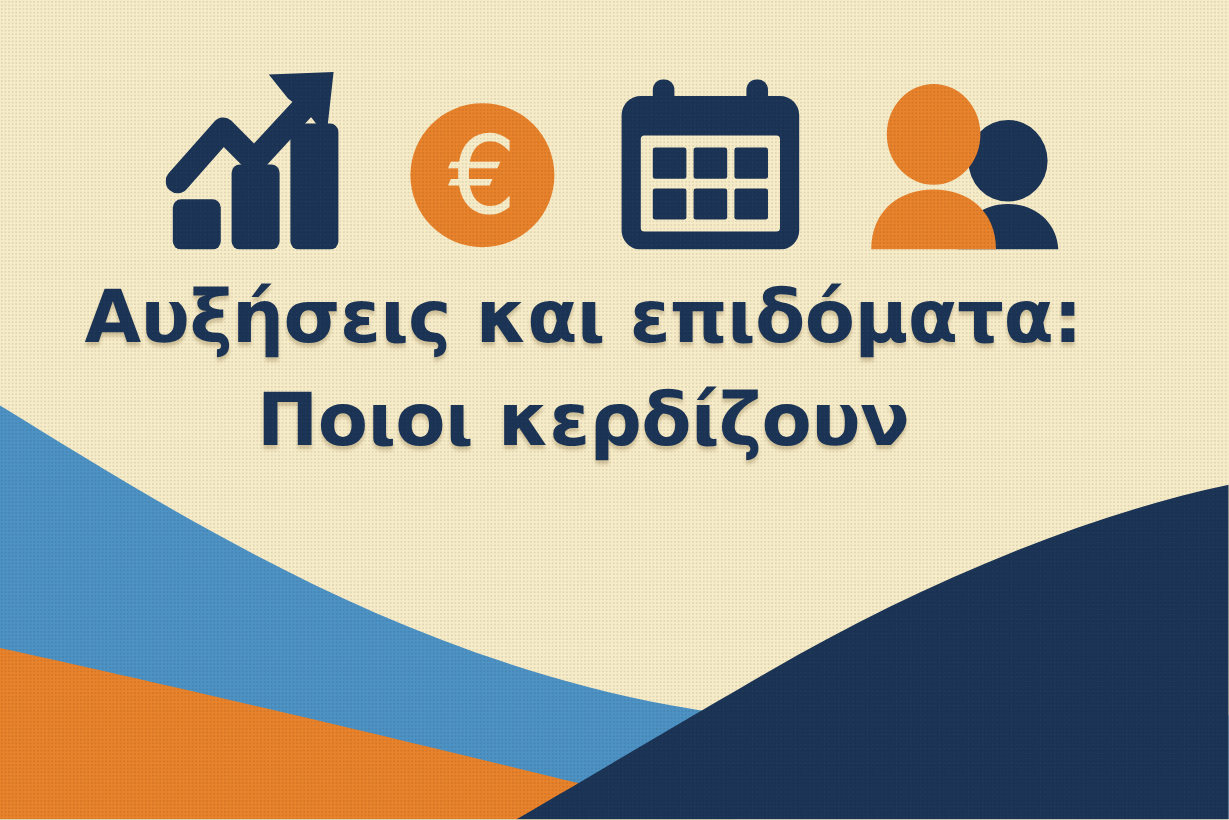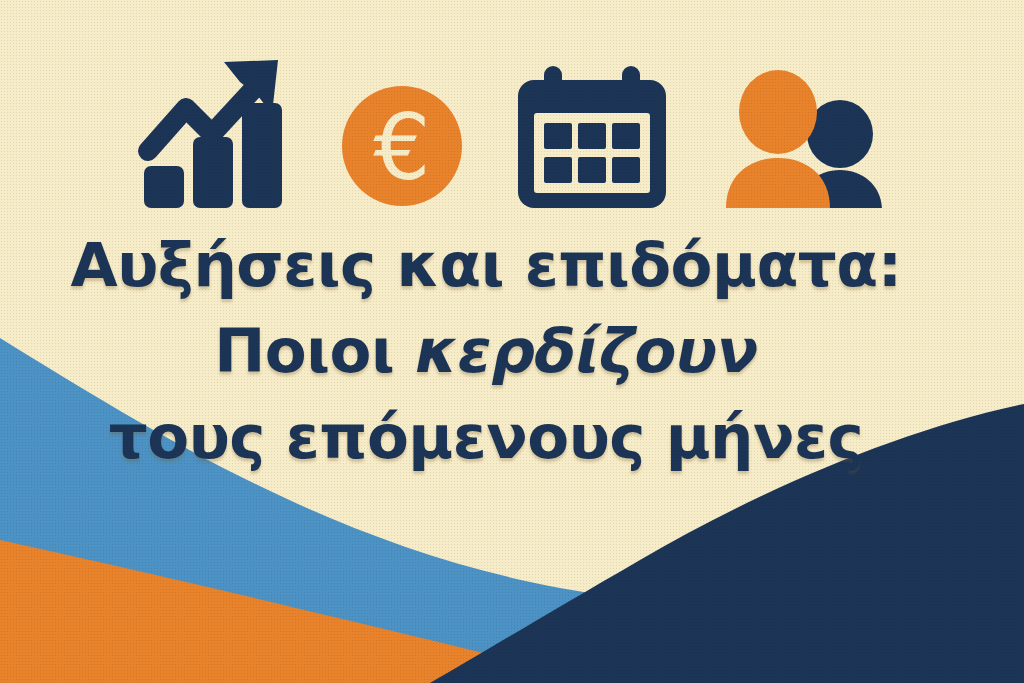--- a/index.html
+++ b/index.html
@@ -75,21 +75,21 @@
   .hl-line {
     display: block;
     font-size: 62px;
     line-height: 86px;
     white-space: nowrap;
     text-shadow: 0 3px 3px rgba(120,95,45,.30);
   }
   .hl-line.l1 { font-size: 61px; }
   .hl-line.l2 { font-size: 61px; }
   .hl-line.l3 { font-size: 61px; }
-  .slanted { font-style: italic; }
+  .slanted { }
 </style>
 </head>
 <body>
 
 <div id="poster">
 
   <svg id="waves" viewBox="0 0 1024 683" preserveAspectRatio="none">
 
     <path fill="#4d92c4" d="M0,338 C150,430 330,545 560,588 C740,620 900,618 1024,596 L1024,683 L0,683 Z"></path>
 
@@ -147,17 +147,16 @@
         <ellipse cx="58" cy="42" rx="39" ry="42"></ellipse>
         <path d="M6,138 C6,106 29,88 58,88 C87,88 110,106 110,138 Z"></path>
       </g>
     </svg>
 
   </div>
 
   <div id="headline">
     <span class="hl-line l1">Αυξήσεις και επιδόματα:</span>
     <span class="hl-line l2"><span>Ποιοι </span><span class="slanted">κερδίζουν</span></span>
-    <span class="hl-line l3">τους επόμενους μήνες</span>
   </div>
 
   <div id="grain"></div>
 </div>
 
 </body></html>

